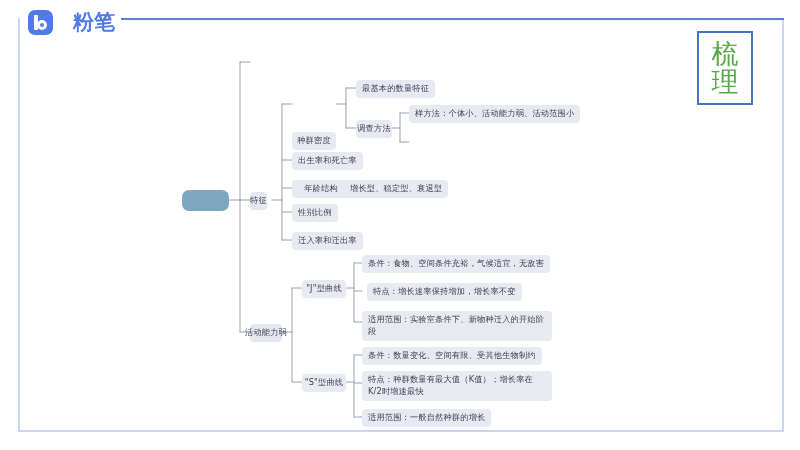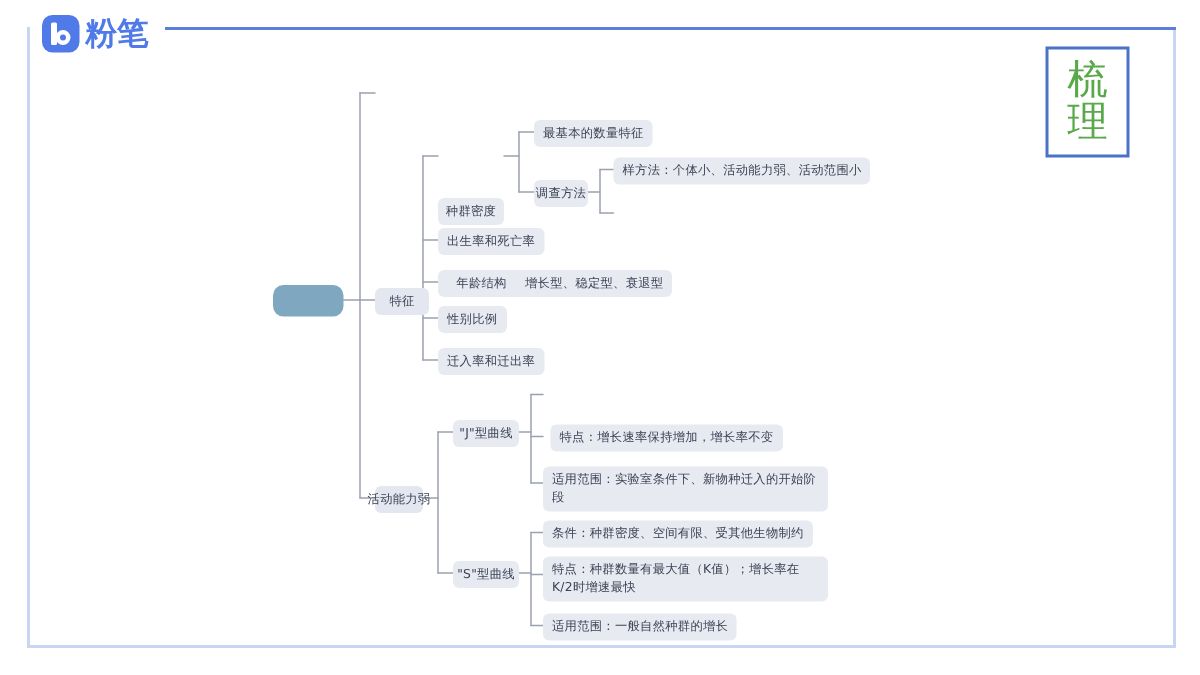--- a/index.html
+++ b/index.html
@@ -37,21 +37,21 @@
     background: #5b7fd4;
   }
 
   
   #brand {
     position: absolute;
     left: 28px;
     top: 8px;
     display: flex;
     align-items: center;
-    gap: 4px;
+    gap: 20px;
     z-index: 5;
     background: #ffffff;
     padding: 2px 6px 2px 0;
   }
   #brand-mark {
     width: 25px;
     height: 25px;
     border-radius: 7px;
     background: #4f7ae8;
     position: relative;
@@ -224,39 +224,40 @@
       <path d="M346 382 H354"></path>
       <path d="M354 355 V417"></path>
       <path d="M354 355 H362"></path>
       <path d="M354 383 H362"></path>
       <path d="M354 417 H362"></path>
     </g>
   </svg>
 
   <div class="node root" style="left:182px; top:190px; width:47px; height:21px;"></div>
 
-  <div class="node l1" style="left:250px; top:192px; width:36px; justify-content:center;">特征</div>
+  <div class="node l1" style="left:250px; top:192px; width:17px; justify-content:center;">特征</div>
   <div class="node l1" style="left:250px; top:324px; width:32px; justify-content:center;">活动能力弱</div>
 
   <div class="node" style="left:292px; top:96px; width:44px; justify-content:center;margin-top:36px;">种群密度</div>
   <div class="node" style="left:292px; top:152px;">出生率和死亡率</div>
   <div class="node" style="left:292px; top:180px; width:58px; justify-content:center;">年龄结构</div>
   <div class="node" style="left:292px; top:204px;">性别比例</div>
   <div class="node" style="left:292px; top:232px;">迁入率和迁出率</div>
 
   <div class="node" style="left:356px; top:80px;">最基本的数量特征</div>
   <div class="node" style="left:356px; top:120px; width:36px; justify-content:center;">调查方法</div>
 
   <div class="node" style="left:409px; top:105px;">样方法：个体小、活动能力弱、活动范围小</div>
 
   <div class="node" style="left:344px; top:180px;">增长型、稳定型、衰退型</div>
 
   <div class="node" style="left:302px; top:280px; width:44px; justify-content:center;">"J"型曲线</div>
   <div class="node" style="left:302px; top:374px; width:44px; justify-content:center;">"S"型曲线</div>
 
+  <div class="node" style="left:362px; top:255px;">条件：食物、空间条件充裕，气候适宜，无敌害</div>
   <div class="node" style="left:367px; top:283px;">特点：增长速率保持增加，增长率不变</div>
   <div class="node wrap" style="left:362px; top:311px; width:190px;">适用范围：实验室条件下、新物种迁入的开始阶段</div>
 
-  <div class="node" style="left:362px; top:347px;">条件：种群密度、空间有限、受其他生物制约</div>
+  <div class="node" style="left:362px; top:347px;">条件：数量变化、空间有限、受其他生物制约</div>
   <div class="node wrap" style="left:362px; top:371px; width:190px;">特点：种群数量有最大值（K值）；增长率在K/2时增速最快</div>
   <div class="node" style="left:362px; top:409px;">适用范围：一般自然种群的增长</div>
 
 </div>
 
 </body></html>

